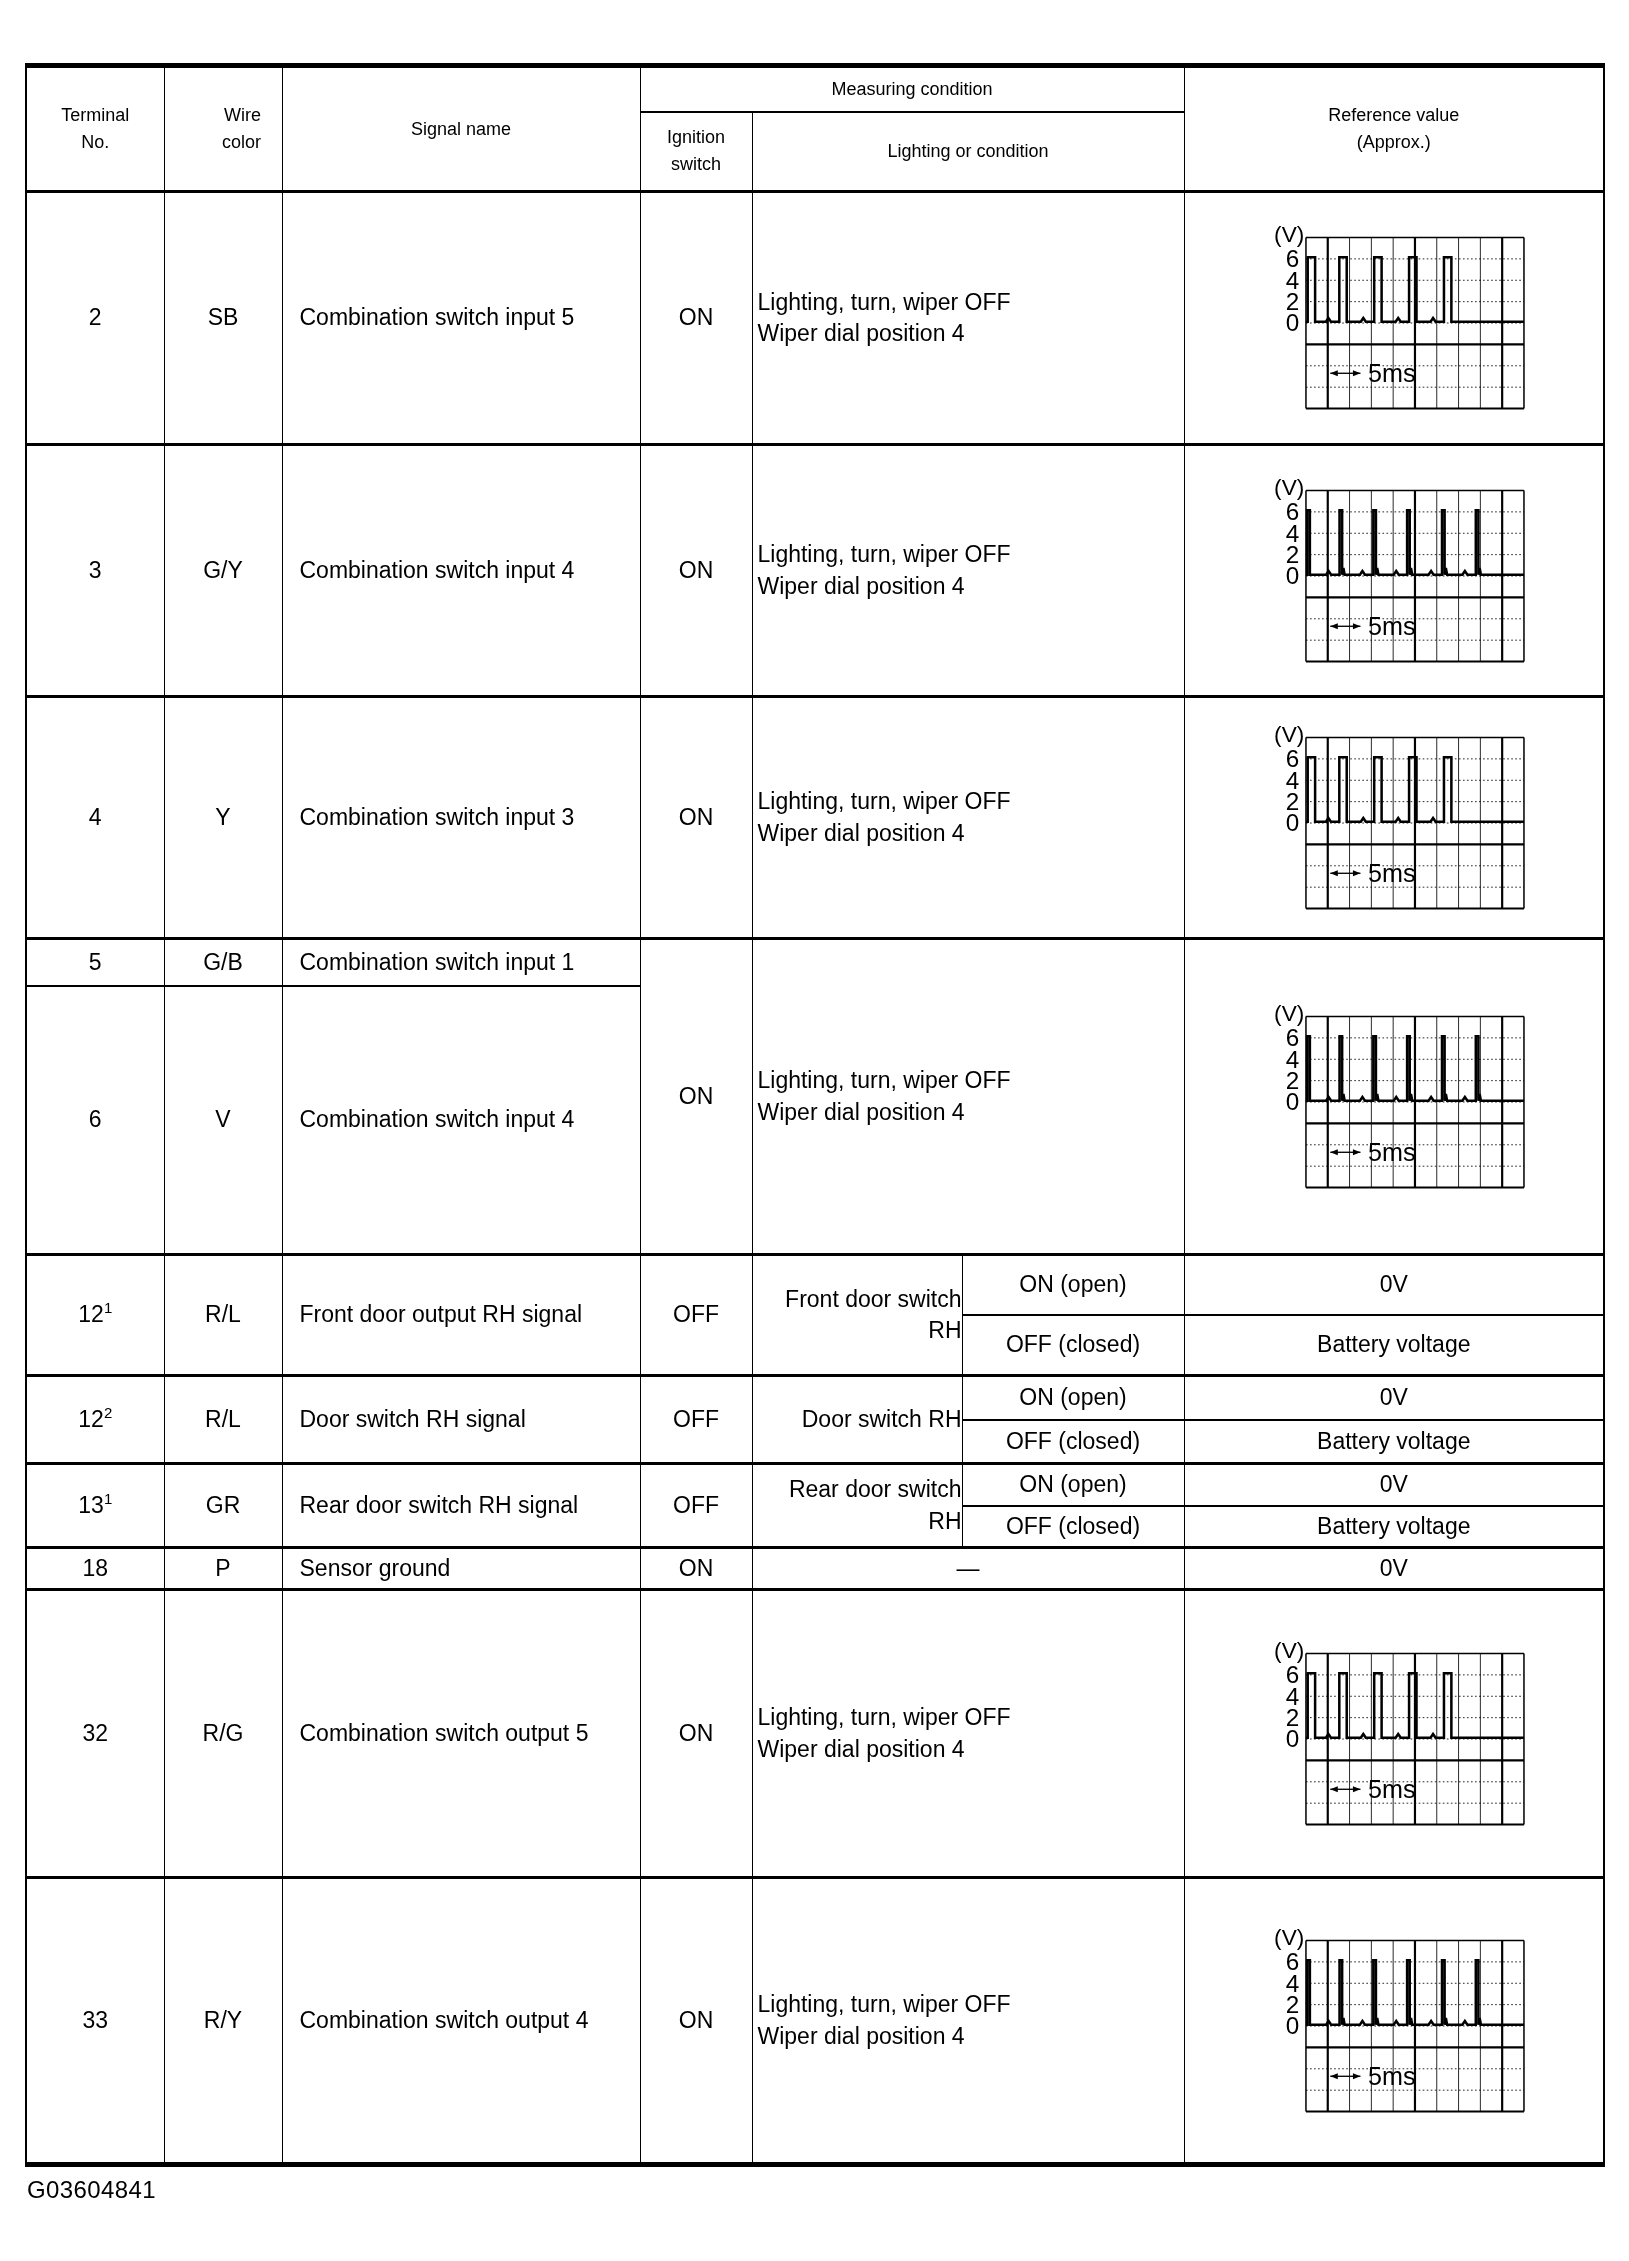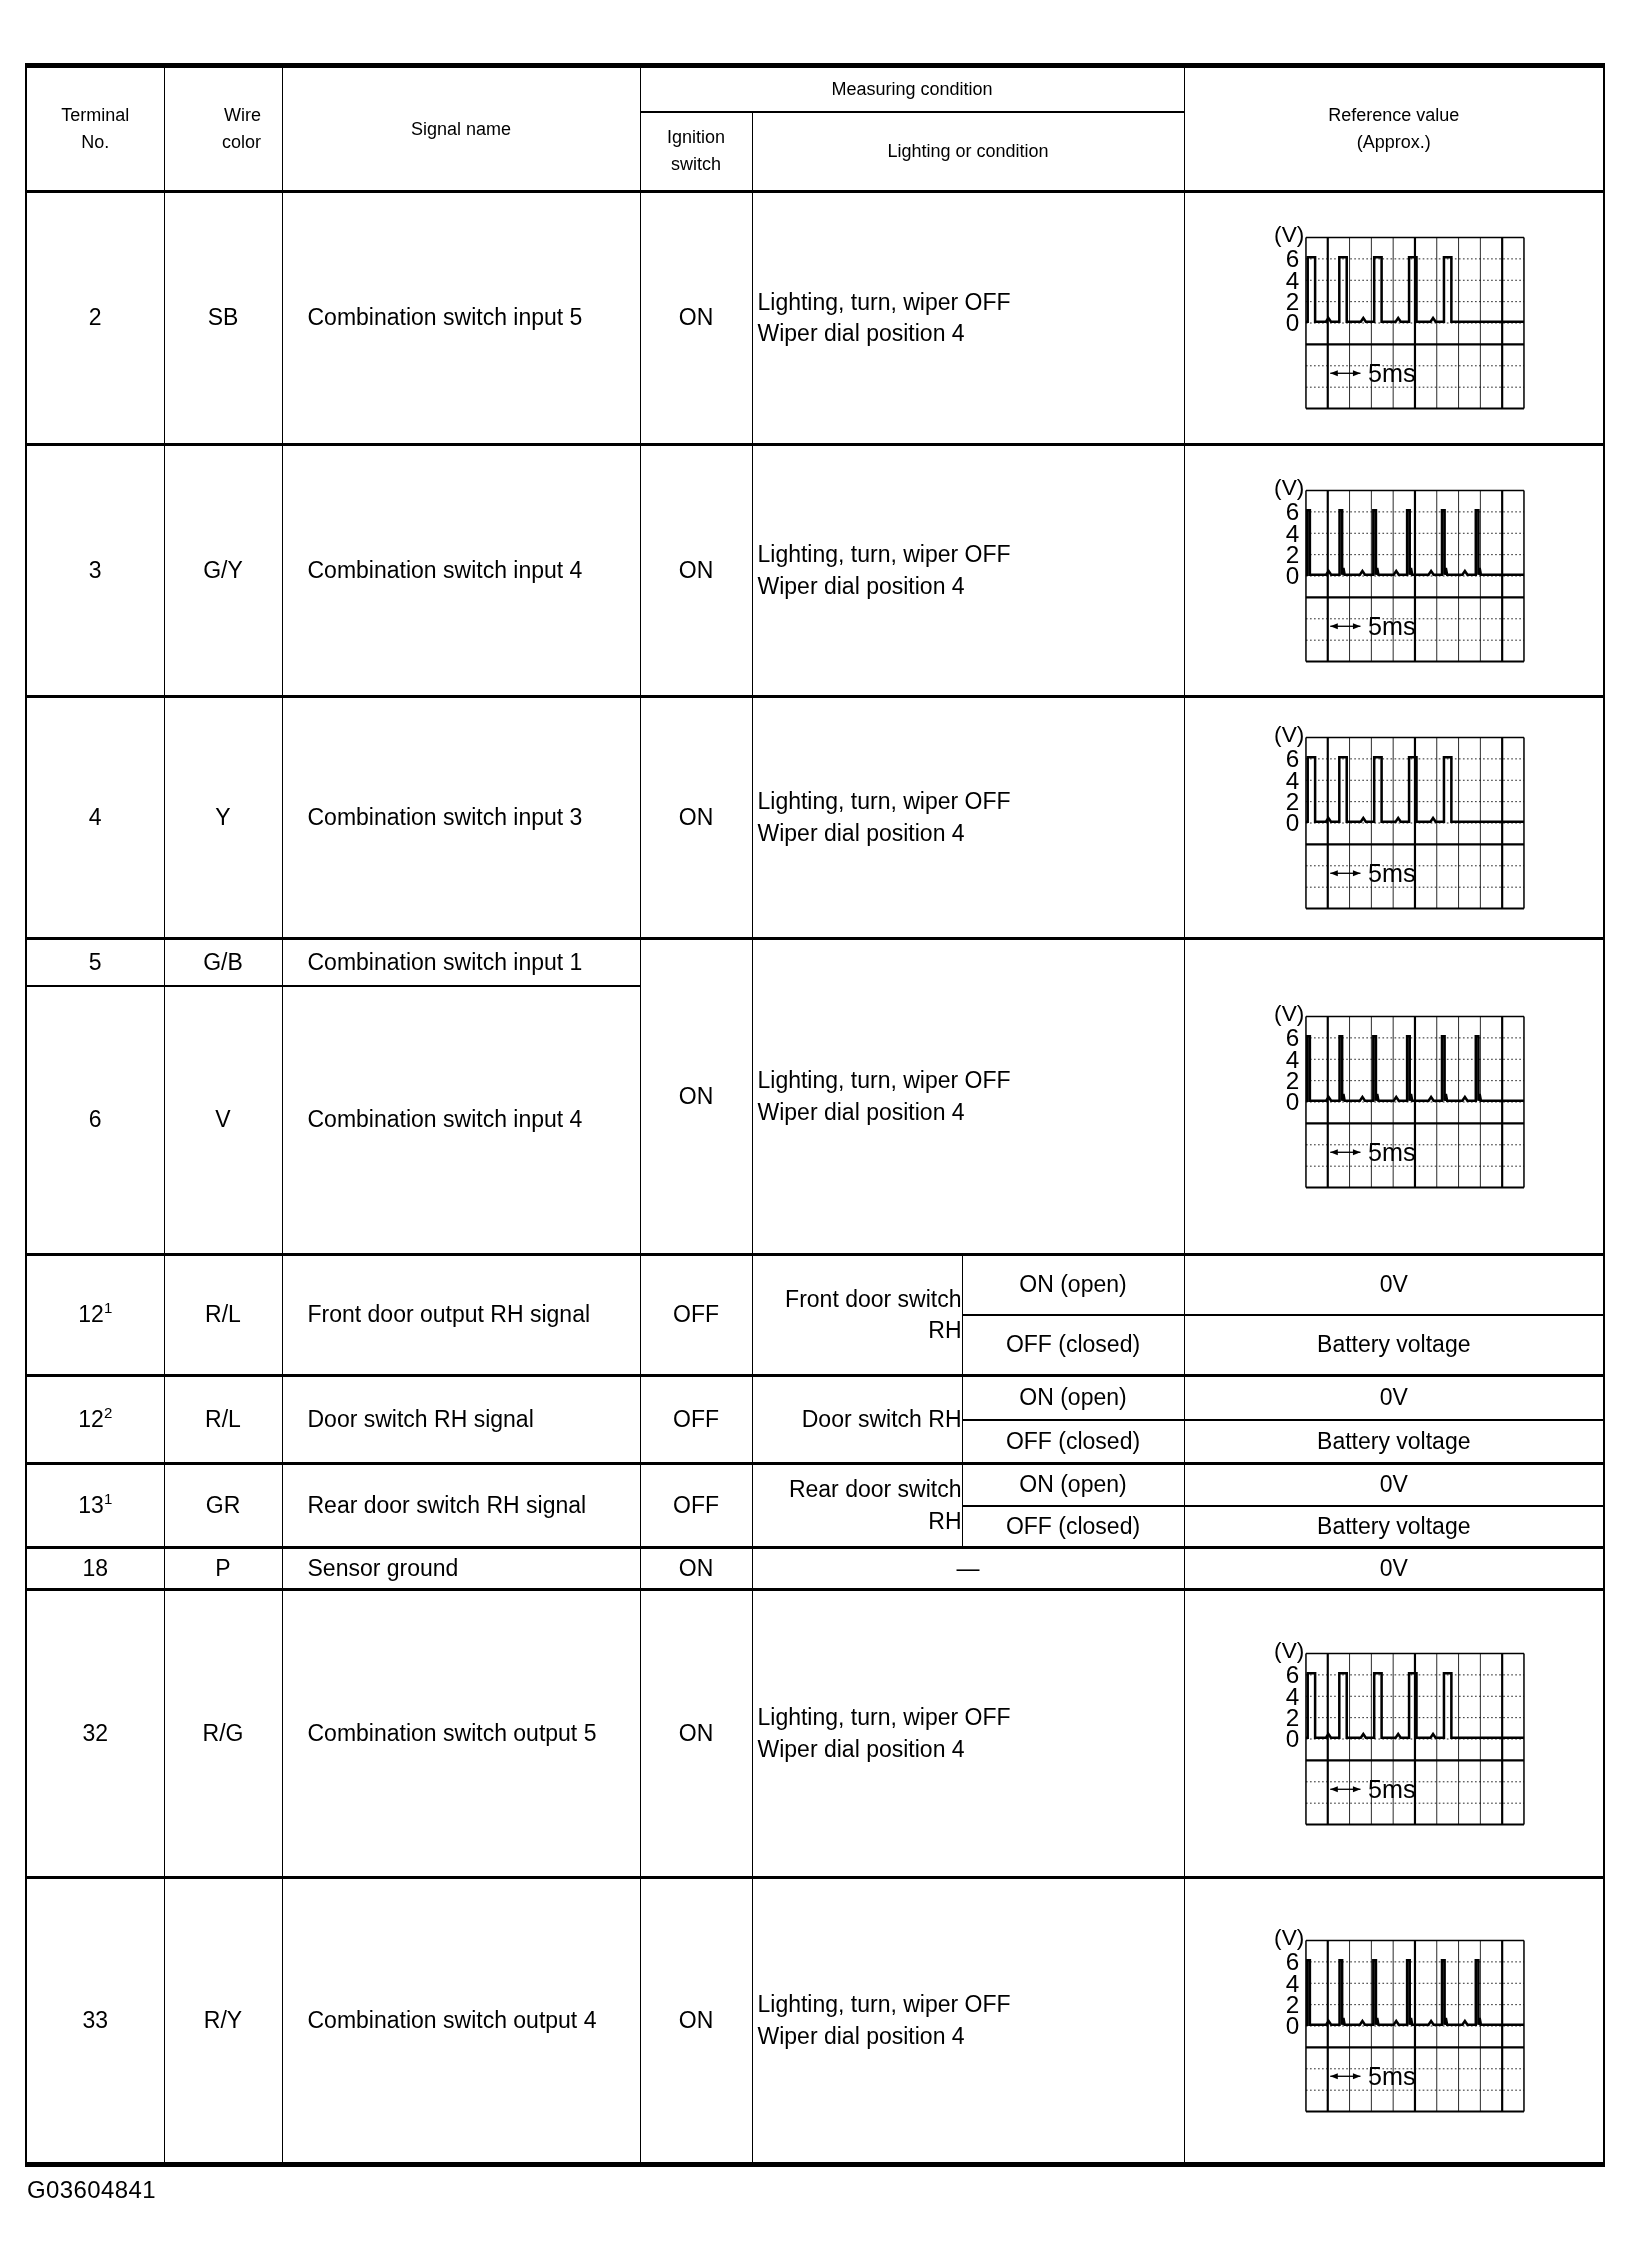--- a/index.html
+++ b/index.html
@@ -15,21 +15,21 @@
   }
   td,th{
     border:1.7px solid #000;
     font-weight:normal;font-size:23px;line-height:1.35;
     text-align:center;vertical-align:middle;
     padding:0;overflow:hidden;
   }
   th{font-size:18px;line-height:1.5;}
   .bb4{border-bottom-width:3.4px !important;}
   .bb3{border-bottom-width:2.5px !important;}
-  .left{text-align:left;padding-left:25px;}
+  .left{text-align:left;padding-left:17px;}
   .cond{text-align:left;padding-left:5px;}
   .dev{text-align:right;padding-left:18.5px;}
   .hdrw{margin:0 auto;}
   .w120{width:101px;}
   .w90{width:76px;text-align:right;}
   .w110{width:92px;}
   .w230{width:193px;}
   sup{font-size:15px;line-height:0;}
   .wavewrap{display:flex;justify-content:center;align-items:center;}
   .footer-code{

